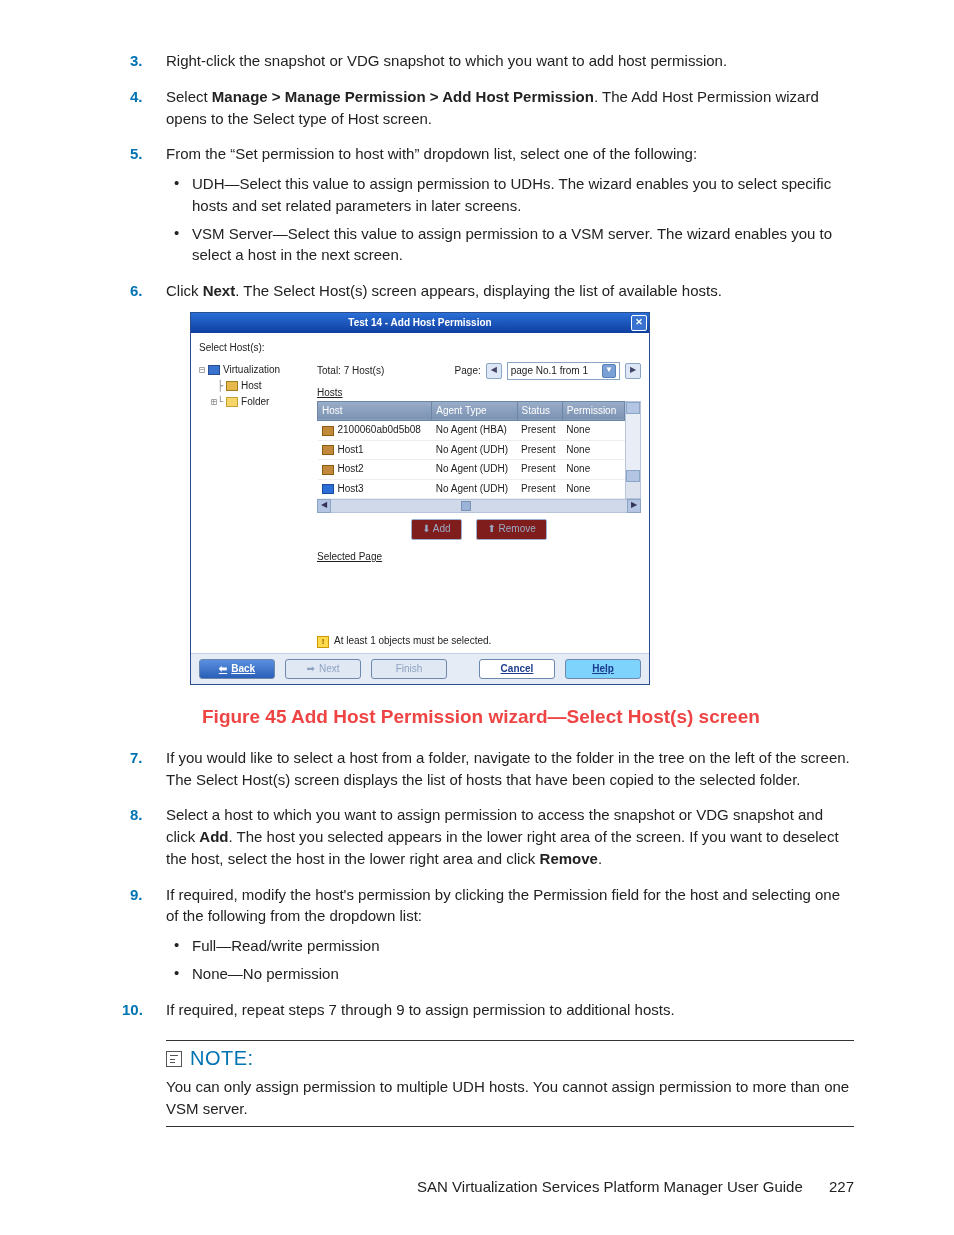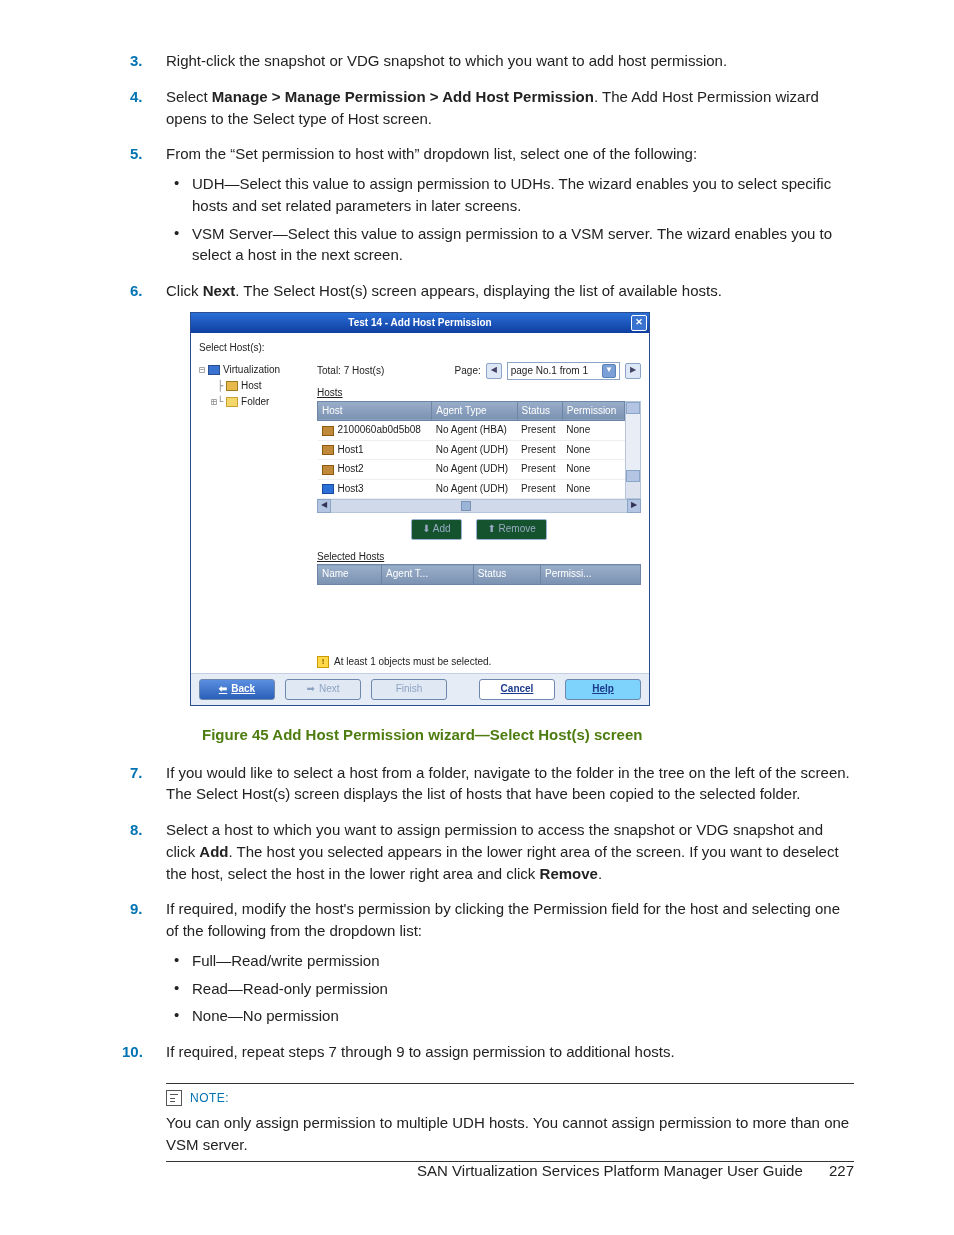--- a/index.html
+++ b/index.html
@@ -143,21 +143,21 @@
   .hscroll { display:flex; height:14px; }
   .hscroll .hbtn { width:14px; background:#b3c5e2; border:1px solid #8aa5c6; box-sizing:border-box; text-align:center; line-height:10px; font-size:8px; color:#335; }
   .hscroll .htrack { flex:1; background:#cfd9ea; border-top:1px solid #b7c5dc; border-bottom:1px solid #b7c5dc; position:relative; }
   .hscroll .hthumb { position:absolute; left:44%; top:1px; width:10px; height:10px; background:#9ab3d6; border:1px solid #7b92b2; box-sizing:border-box; }
 
   .midbtns { text-align:center; padding:6px 0; }
   .wbtn {
     display:inline-block;
     padding:2px 10px;
     border:1px solid #9bb1cf;
-    background:#14532d;
+    background:#7f1d1d;
     color:#6a7ea0;
     font-size:10px;
     border-radius:2px;
     margin:0 6px;
   }
   .wbtn.dis { color:#9aaaC6; }
   .sel-head { font-size:10px; margin-top:4px; }
   .warnrow { display:flex; align-items:center; gap:5px; font-size:10px; margin-top:6px; }
   .warnrow .wic { width:12px; height:12px; background:#ffd94a; border:1px solid #cc9a00; box-sizing:border-box; text-align:center; line-height:10px; font-weight:bold; color:#7a5a00; font-size:8px; }
 
@@ -180,45 +180,45 @@
     min-width:54px;
     justify-content:center;
   }
   .fbtn.back { background:linear-gradient(#5a8fe0,#2a5fb8); color:#fff; text-decoration:underline; font-weight:bold; }
   .fbtn.ghost { background:#e0e8f4; color:#8ea3c2; }
   .fbtn.cancel { background:#fff; color:#1a3a8c; text-decoration:underline; font-weight:bold; }
   .fbtn.help { background:#7dd3fc; color:#1a3a8c; text-decoration:underline; font-weight:bold; }
   .arrow { font-size:10px; }
 
   .fig-caption {
-    color:#4d7c0f;
+    color:#ef4444;
     font-weight:bold;
     margin: 18px 0 16px 36px;
-    font-size:15px;
+    font-size:19px;
   }
 
   
   .note-block { margin: 20px 0 0 36px; }
   .note-rule { border:0; border-top:1px solid #333; margin:6px 0; }
-  .note-head { display:flex; align-items:center; gap:8px; color:#0073b3; font-size:12px; letter-spacing:0.5px; }
+  .note-head { display:flex; align-items:center; gap:8px; color:#0073b3; font-size:20px; letter-spacing:0.5px; }
   .note-head .nicon {
     width:16px; height:16px; border:1px solid #555; position:relative; box-sizing:border-box;
   }
   .note-head .nicon::before {
     content:""; position:absolute; left:3px; top:3px; right:3px; border-top:1px solid #555;
   }
   .note-head .nicon::after {
     content:""; position:absolute; left:3px; top:7px; right:6px; border-top:1px solid #555;
     box-shadow: 0 3px 0 #555;
   }
   .note-body { font-size:15px; line-height:1.45; margin:6px 0; }
 
   .page-footer {
     position:absolute;
-    bottom:56px;
+    bottom:40px;
     right:100px;
     font-size:15px;
   }
   .page-footer .pg { margin-left:22px; }
 
   .host-ic { display:inline-block; width:12px; height:10px; margin-right:4px; vertical-align:middle; }
   .host-ic.srv { background:#c08a3a; border:1px solid #8c5a10; box-sizing:border-box; }
   .host-ic.h3 { background:#2a6fd6; border:1px solid #1a4aa0; box-sizing:border-box; }
 </style>
 </head>
@@ -336,31 +336,21 @@
                       <div class="hthumb"></div>
                     </div>
                   <div class="hbtn">▶</div>
                 </div>
 
                 <div class="midbtns">
                   <span class="wbtn dis">⬇ <span>Add</span></span>
                   <span class="wbtn dis">⬆ <span>Remove</span></span>
                 </div>
 
-                <div class="sel-head"><u>Selected Hosts</u></div>
-                <table class="tbl">
-                  <tbody>
-                      <tr>
-                    <th>Name</th>
-                    <th>Agent T...</th>
-                    <th>Status</th>
-                    <th>Permissi...</th>
-                  </tr>
-                </tbody>
-                  </table>
+                <div class="sel-head"><u>Selected Page</u></div>
                 <div style="height:64px;"></div>
 
                 <div class="warnrow">
                   <span class="wic">!</span>
                   <span>At least 1 objects must be selected.</span>
                 </div>
               </div>
             </div>
           </div>
 
@@ -393,21 +383,20 @@
     <li><span>If you would like to select a host from a folder, navigate to the folder in the tree on the left of the screen. The Select Host(s) screen displays the list of hosts that have been copied to the selected folder.</span></li>
 
     <li>
       <span>Select a host to which you want to assign permission to access the snapshot or VDG snapshot and click </span><b>Add</b><span>. The host you selected appears in the lower right area of the screen. If you want to deselect the host, select the host in the lower right area and click </span><b>Remove</b><span>.</span>
     </li>
 
     <li>
       <span>If required, modify the host's permission by clicking the Permission field for the host and selecting one of the following from the dropdown list:</span>
       <ul class="sub">
         <li><span>Full—Read/write permission</span></li>
-        <li><span>Read—Read-only permission</span></li>
         <li><span>None—No permission</span></li>
       </ul>
     </li>
 
     <li class="d10"><span>If required, repeat steps 7 through 9 to assign permission to additional hosts.</span></li>
   </ol>
 
   <div class="note-block">
     <hr class="note-rule">
     <div class="note-head">

